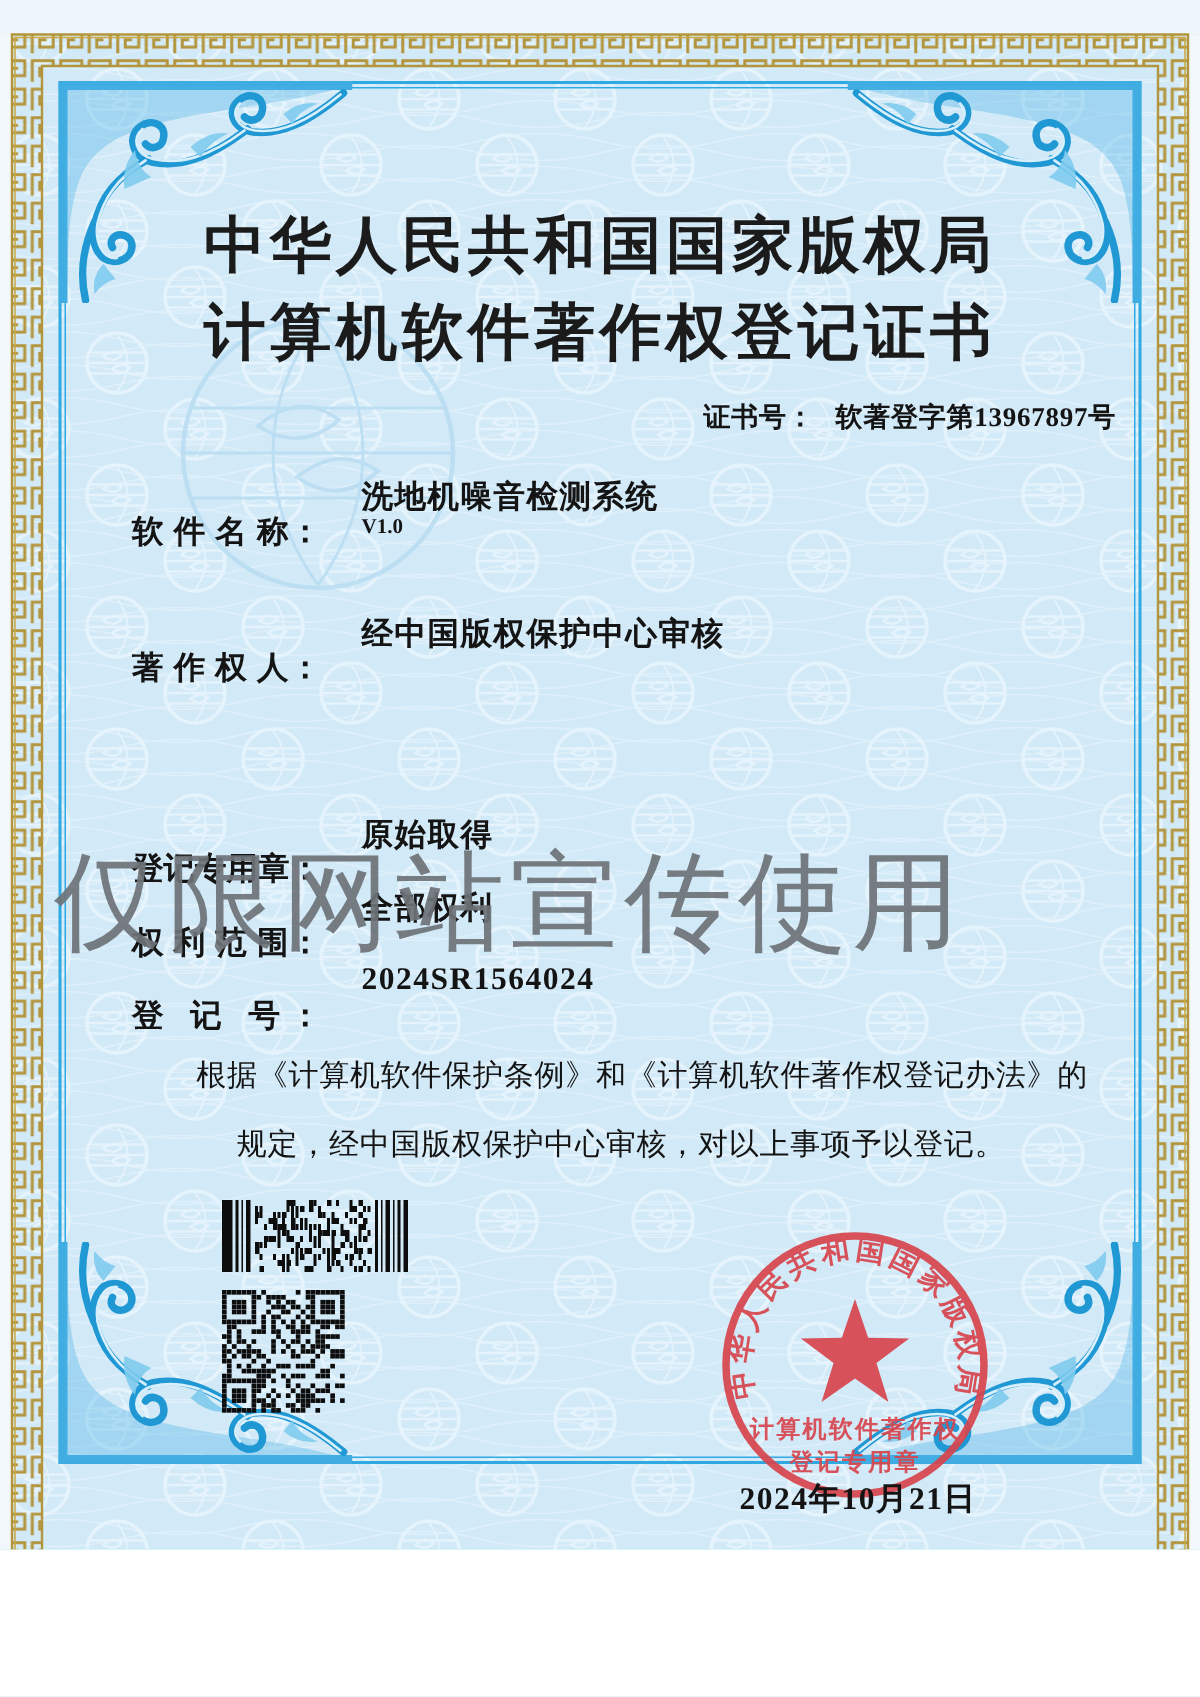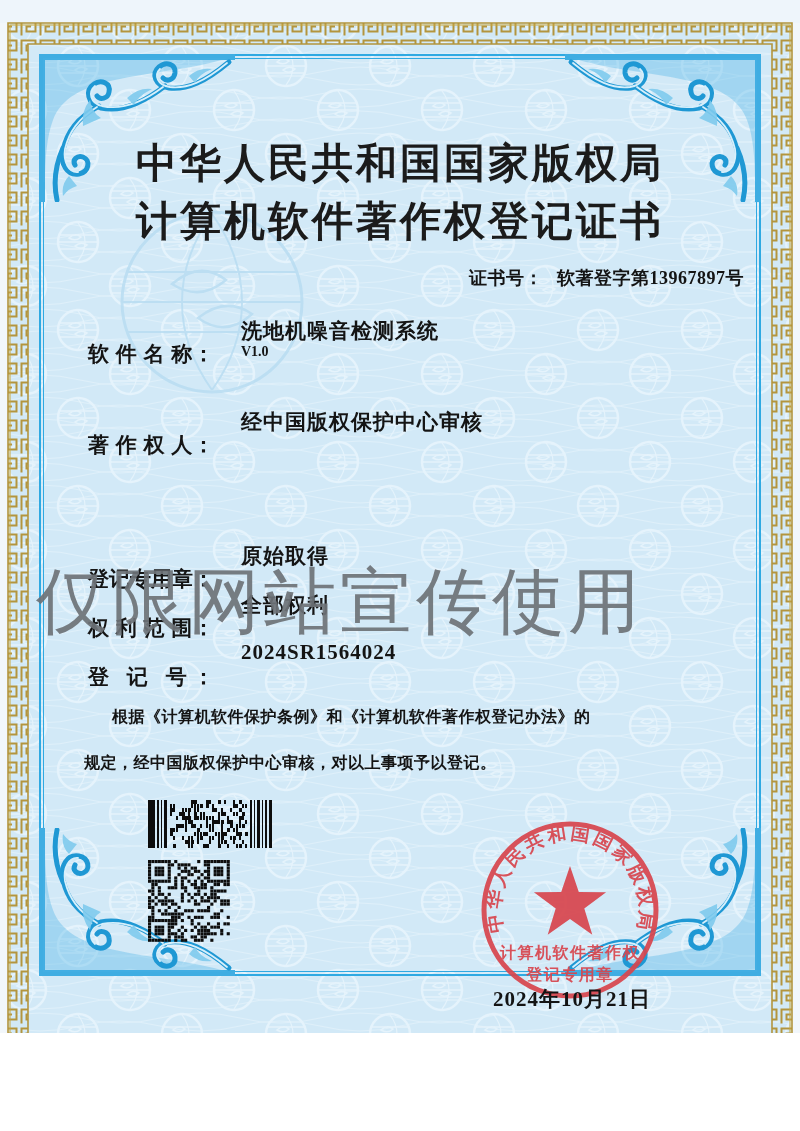--- a/index.html
+++ b/index.html
@@ -32,22 +32,22 @@
   .certno{position:absolute;top:266px;right:56px;z-index:20;font-weight:bold;
     font-size:18px;letter-spacing:.5px;white-space:nowrap;}
   .certno .gap{display:inline-block;width:14px;}
 
   .row{position:absolute;left:0;width:800px;z-index:20;font-size:21px;font-weight:bold;}
   .flabel{position:absolute;left:88px;width:126px;text-align:justify;text-align-last:justify;margin-top:23px;}
   .fvalue{position:absolute;left:241px;white-space:nowrap;letter-spacing:1px;}
   .v2{position:absolute;left:241px;top:344px;z-index:20;font-size:14px;font-weight:bold;}
 
   .para{position:absolute;left:84px;top:694px;width:660px;z-index:20;
-    font-size:16px;font-weight:700;line-height:46px;letter-spacing:.5px;
-    white-space:pre-line;text-indent:28px;}
+    font-size:20px;font-weight:400;line-height:46px;letter-spacing:.5px;
+    white-space:pre-line;text-indent:28px;text-align:center;}
 
   .barcode{position:absolute;left:148px;top:800px;z-index:25;}
   .qr{position:absolute;left:148px;top:860px;z-index:25;}
 
   .seal{position:absolute;left:460px;top:800px;z-index:30;opacity:.92;}
   .seal text{font-family:"Liberation Serif","DejaVu Serif",serif;font-weight:bold;}
   .date{position:absolute;left:462px;top:985px;width:220px;text-align:center;z-index:31;
     font-size:21px;font-weight:bold;letter-spacing:1px;}
 
   .graywm{position:absolute;left:36px;top:514px;width:764px;z-index:60;

